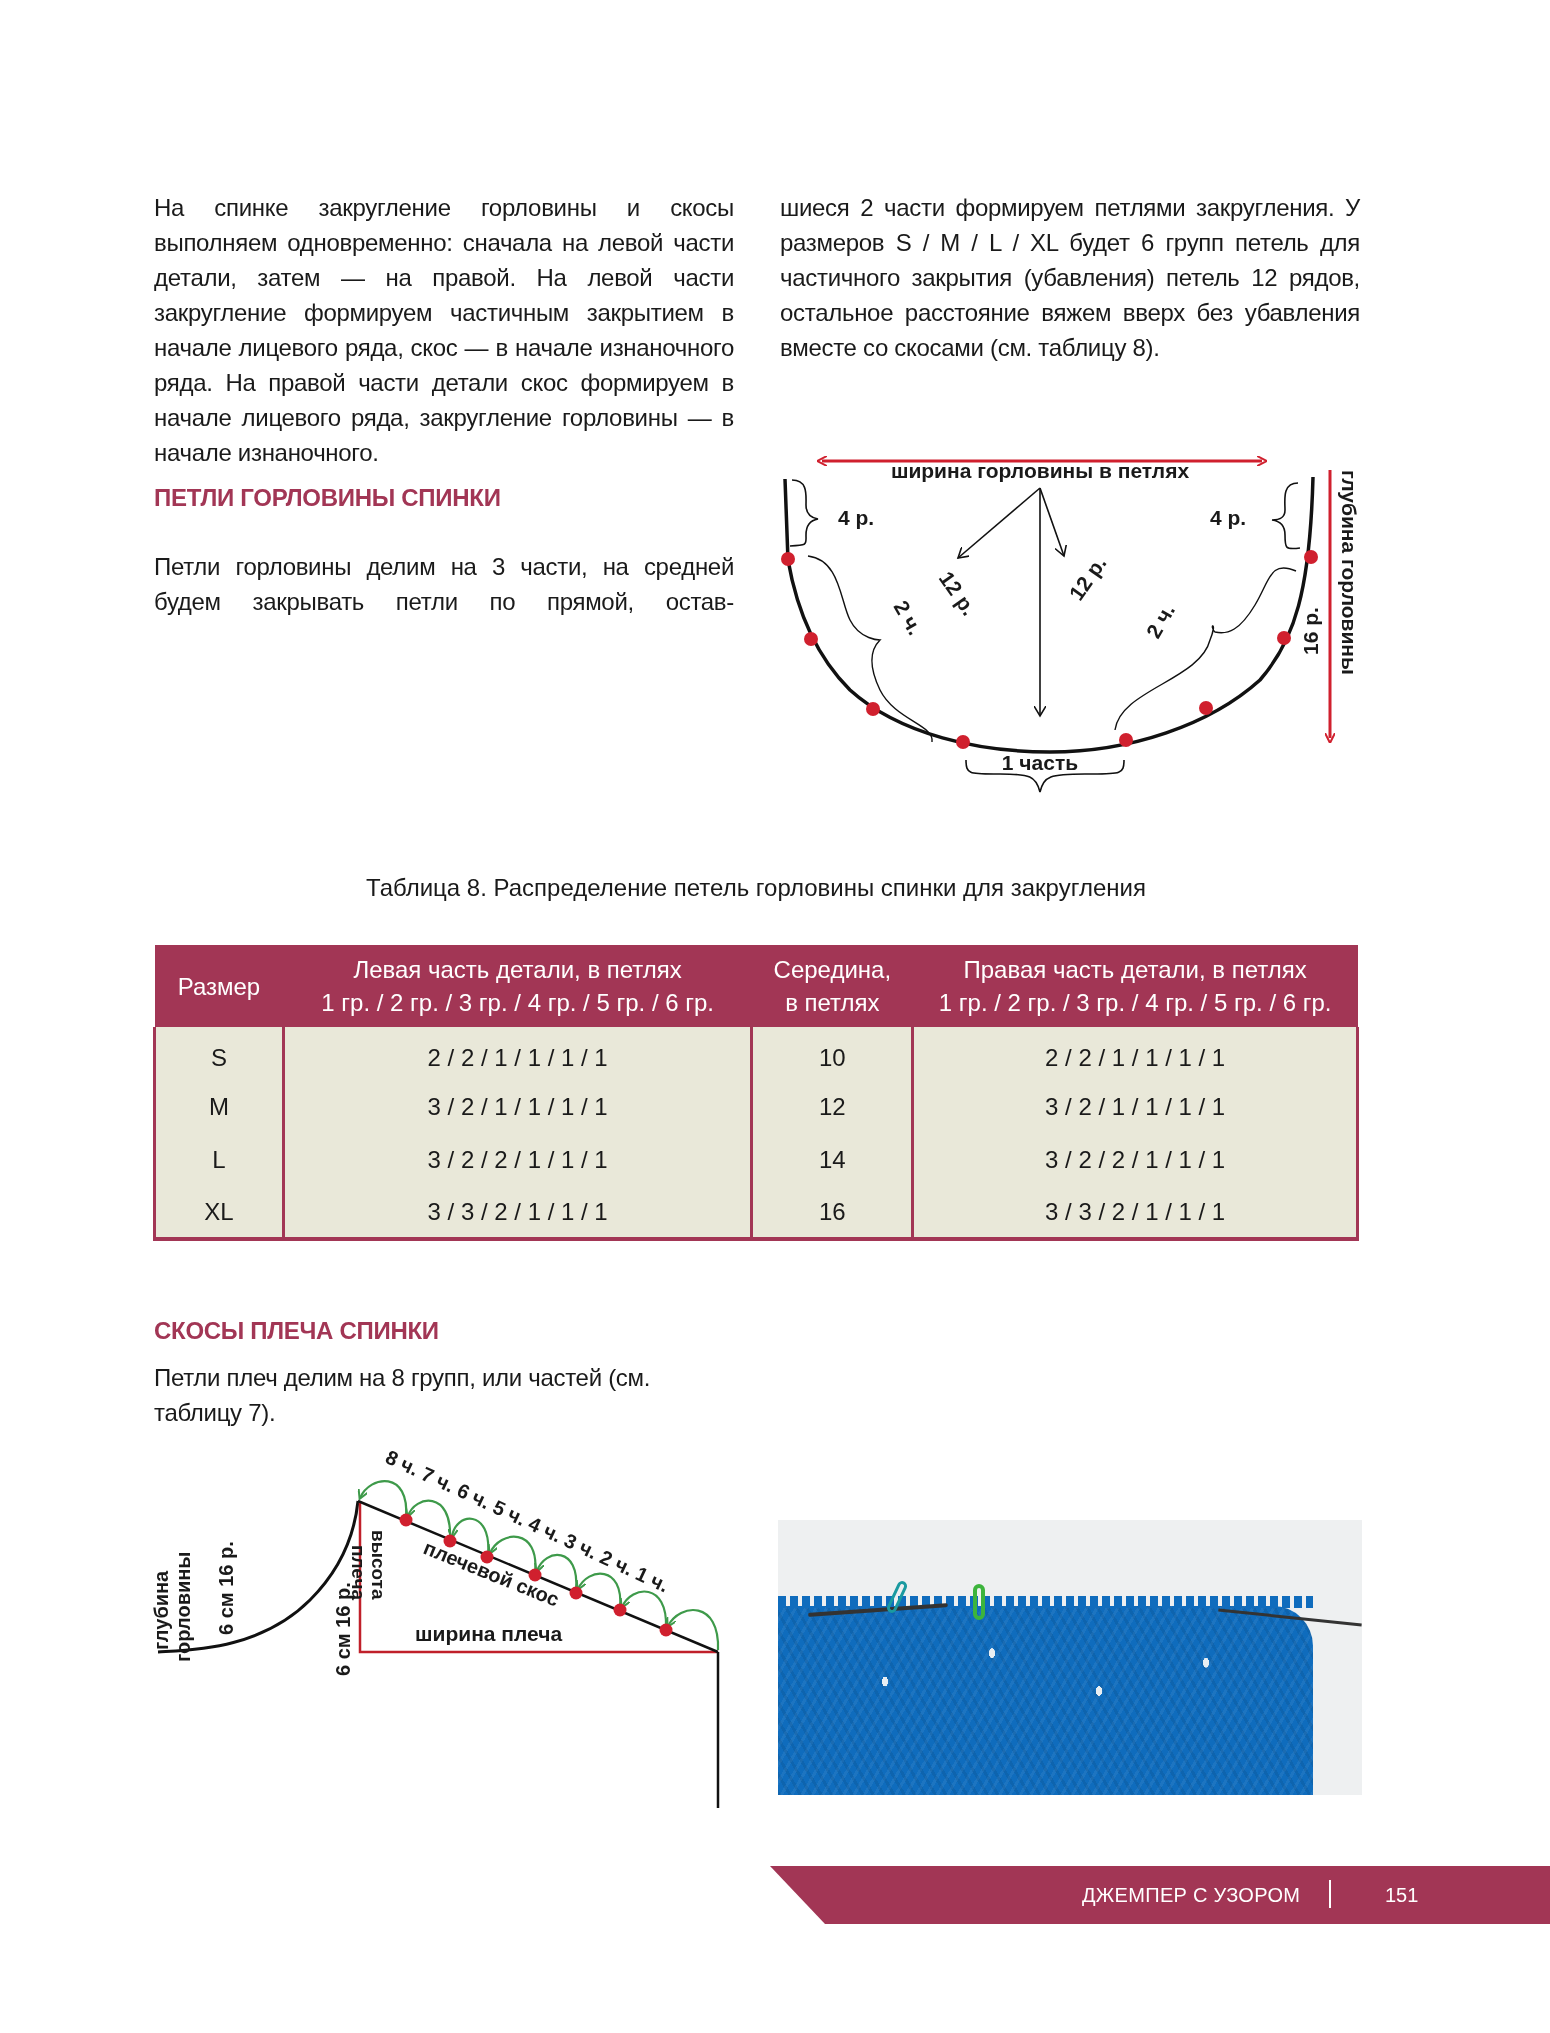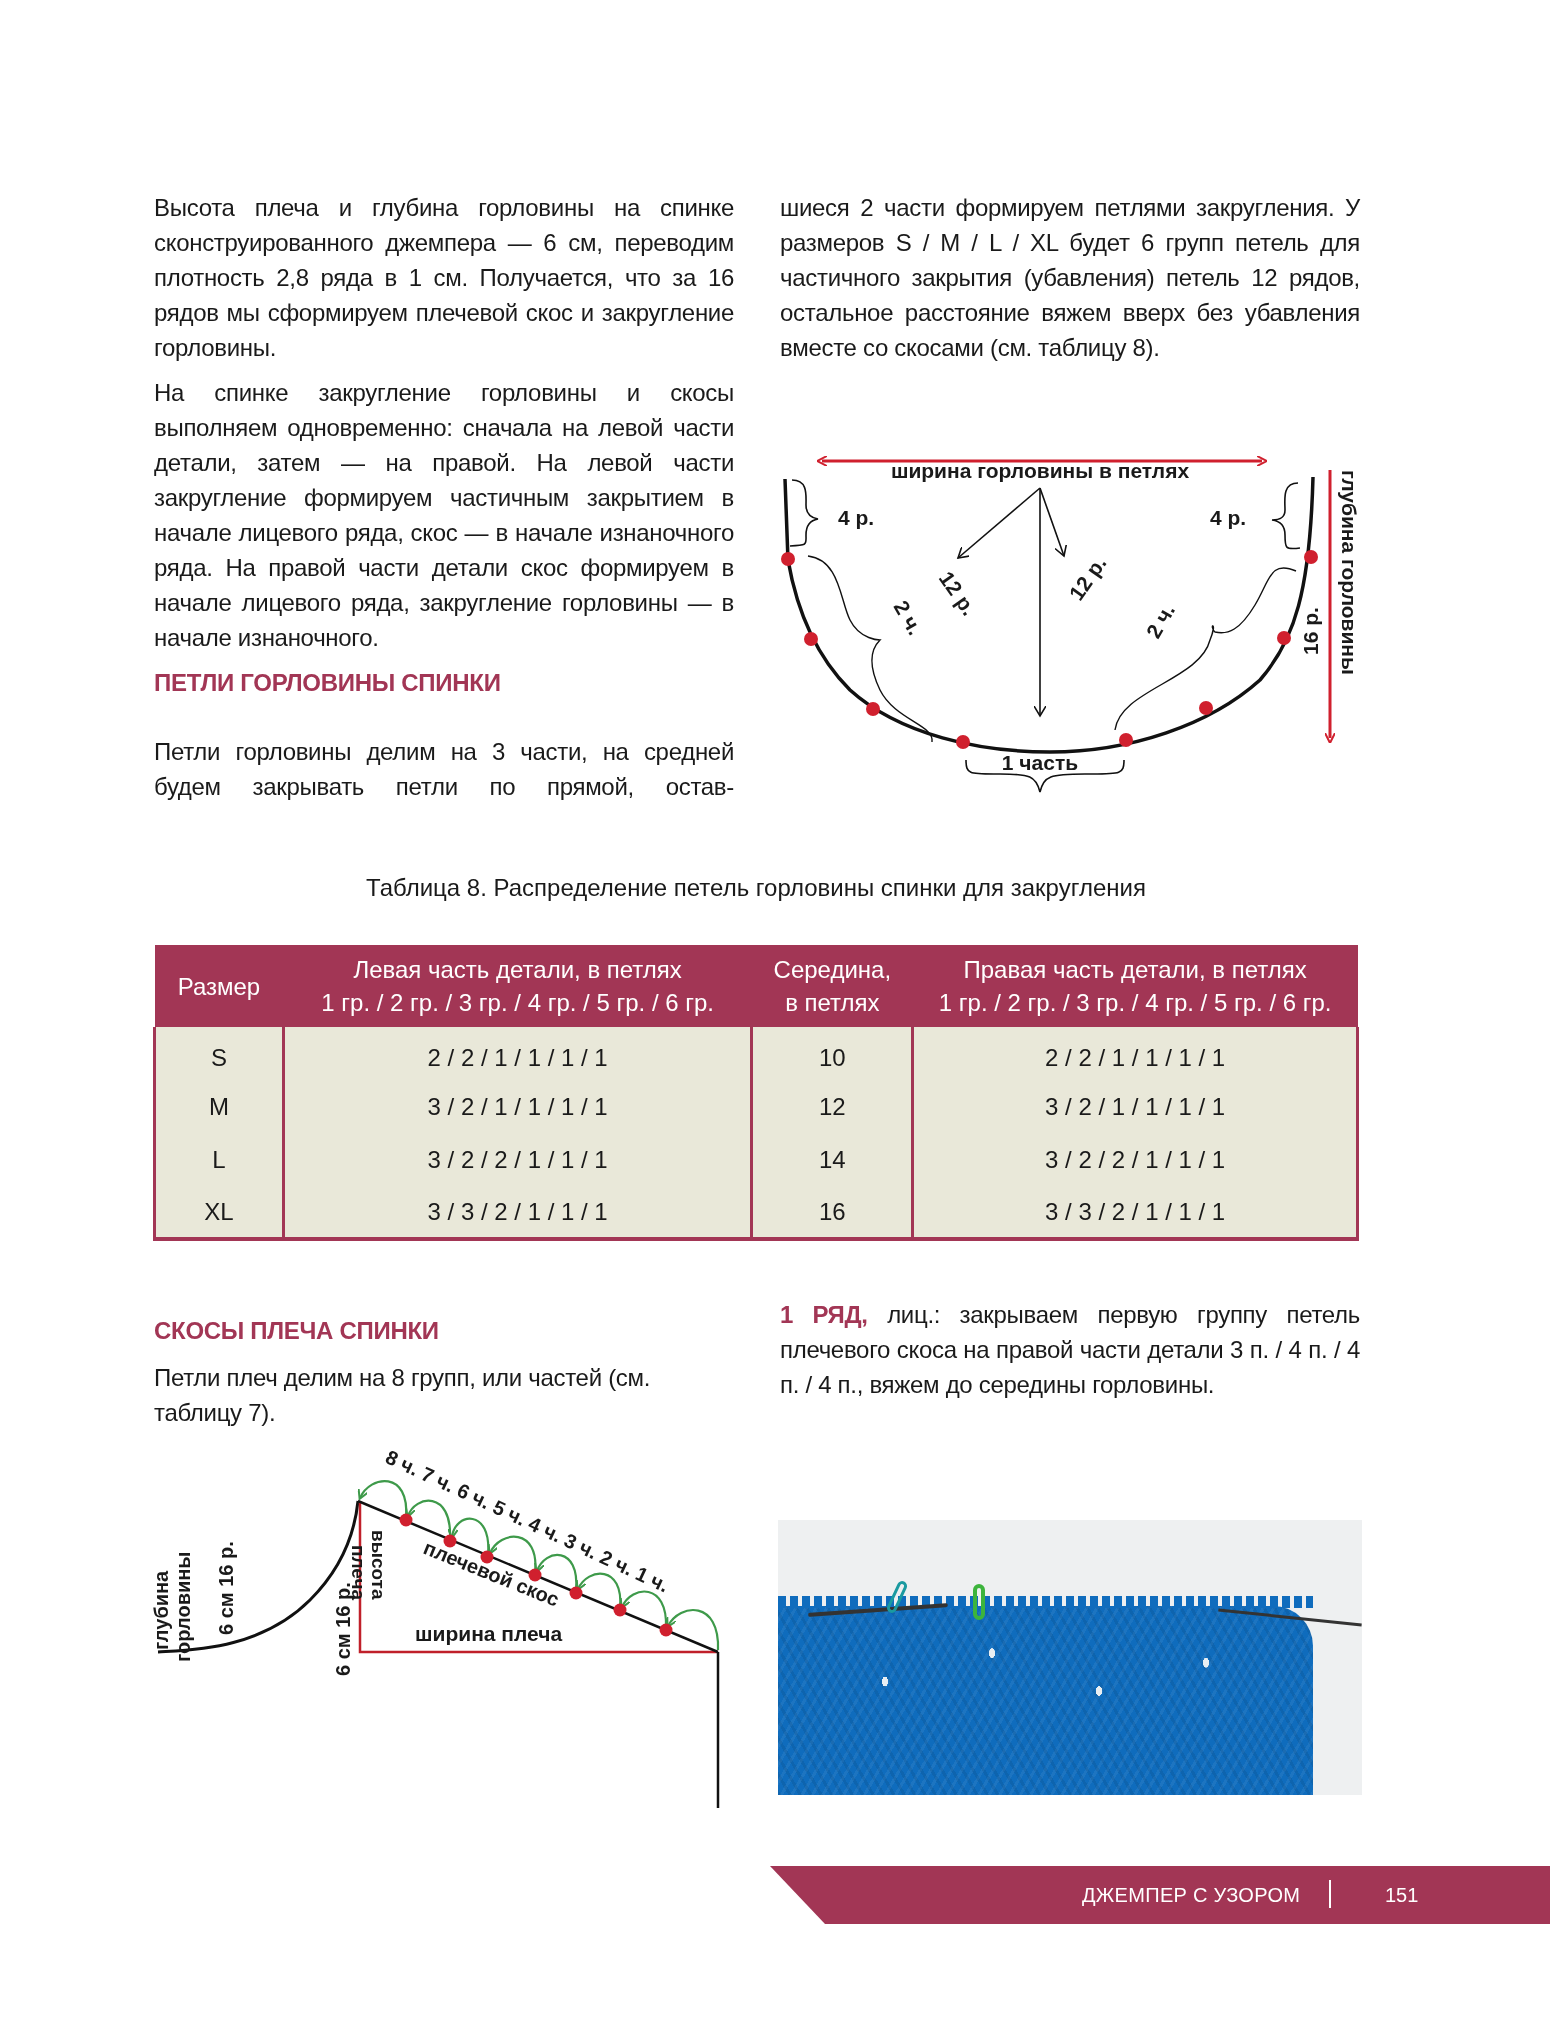--- a/index.html
+++ b/index.html
@@ -52,21 +52,20 @@
   .footer { position: absolute; left: 770px; top: 1866px; width: 780px; height: 58px; background: #A23655;
             clip-path: polygon(0 0, 100% 0, 100% 100%, 55px 100%); }
   .footer-text { position: absolute; left: 1082px; top: 1866px; height: 58px; line-height: 58px; color: #ffffff; font-size: 20px; letter-spacing: 0.3px; }
   .footer-sep { position: absolute; left: 1329px; top: 1880px; width: 2px; height: 28px; background: #ffffff; }
   .footer-page { position: absolute; left: 1385px; top: 1866px; height: 58px; line-height: 58px; color: #ffffff; font-size: 20px; }
 </style>
 </head>
 <body>
 
 <div class="col col-left-top">
-  <p>Высота плеча и глубина горловины на спинке сконструированного джемпера — 6 см, переводим плотность 2,8 ряда в 1 см. Получается, что за 16 рядов мы сформируем плечевой скос и закругление горловины.</p>
   <p>На спинке закругление горловины и скосы выполняем одновременно: сначала на левой части детали, затем — на правой. На левой части закругление формируем частичным закрытием в начале лицевого ряда, скос — в начале изнаночного ряда. На правой части детали скос формируем в начале лицевого ряда, закругление горловины — в начале изнаночного.</p>
   <div class="heading">ПЕТЛИ ГОРЛОВИНЫ СПИНКИ</div>
   <p style="text-align:justify;text-align-last:justify;margin-top:34px;">Петли горловины делим на 3 части, на средней будем закрывать петли по прямой, остав-</p>
 </div>
 
 <div class="col col-right-top">
   <p>шиеся 2 части формируем петлями закругления. У размеров S / M / L / XL будет 6 групп петель для частичного закрытия (убавления) петель 12 рядов, остальное расстояние вяжем вверх без убавления вместе со скосами (см. таблицу 8).</p>
 </div>
 
 <svg class="diag" style="left:770px;top:440px;" width="600" height="380" viewBox="770 440 600 380">
@@ -166,21 +165,20 @@
     </tr>
   </tbody>
 </table>
 
 <div class="col col-left-bot">
   <div class="heading" style="margin-top:16px;">СКОСЫ ПЛЕЧА СПИНКИ</div>
   <p style="text-align:left;">Петли плеч делим на 8 групп, или частей (см. таблицу 7).</p>
 </div>
 
 <div class="col col-right-bot">
-  <p><span class="accent">1 РЯД,</span><span> лиц.: закрываем первую группу петель плечевого скоса на правой части детали 3 п. / 4 п. / 4 п. / 4 п., вяжем до середины горловины.</span></p>
 </div>
 
 <svg class="diag" style="left:140px;top:1430px;" width="620" height="390" viewBox="140 1430 620 390">
   <defs>
     <marker id="arrGrn" markerWidth="10" markerHeight="10" refX="8" refY="5" orient="auto" markerUnits="userSpaceOnUse">
       <path d="M0,0 L9,5 L0,10" fill="none" stroke="#3E9A4A" stroke-width="2"></path>
     </marker>
   </defs>
 
   <path d="M158,1652 C190,1650 260,1650 310,1600 C345,1565 355,1530 358,1501" fill="none" stroke="#111" stroke-width="3"></path>

